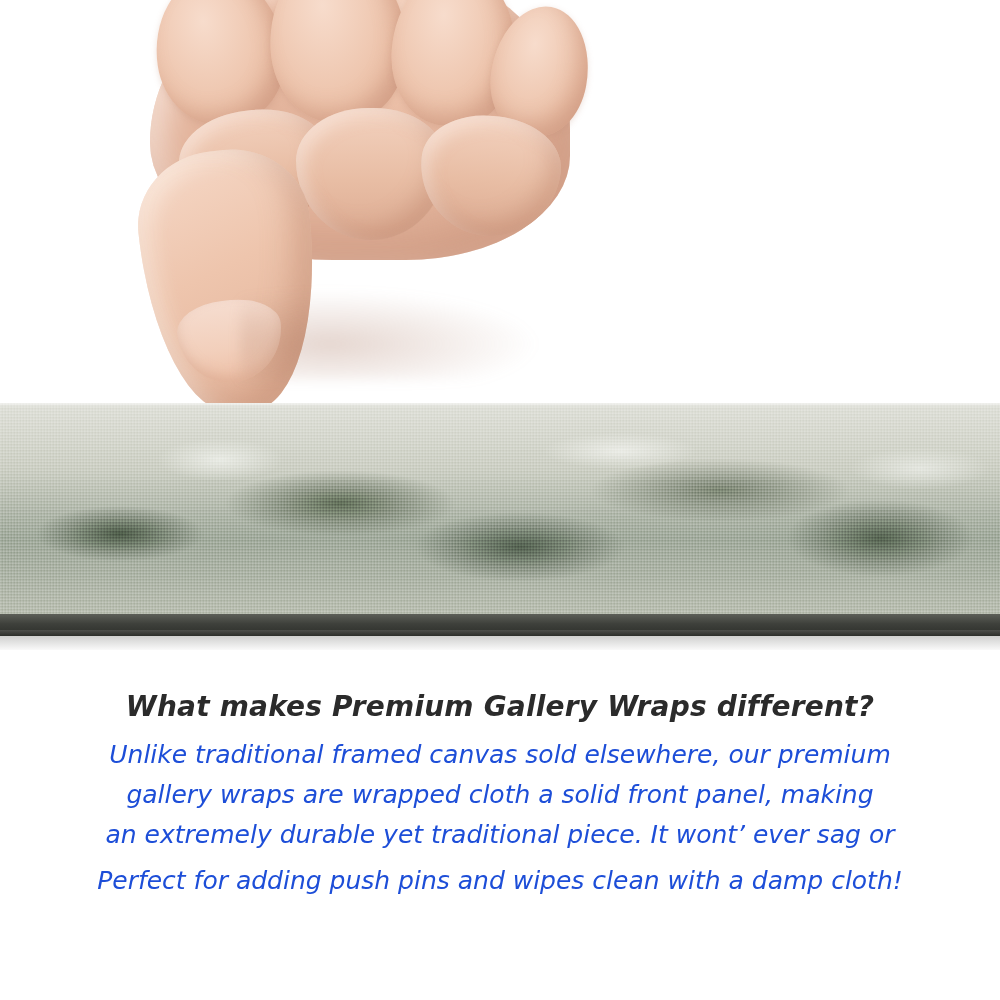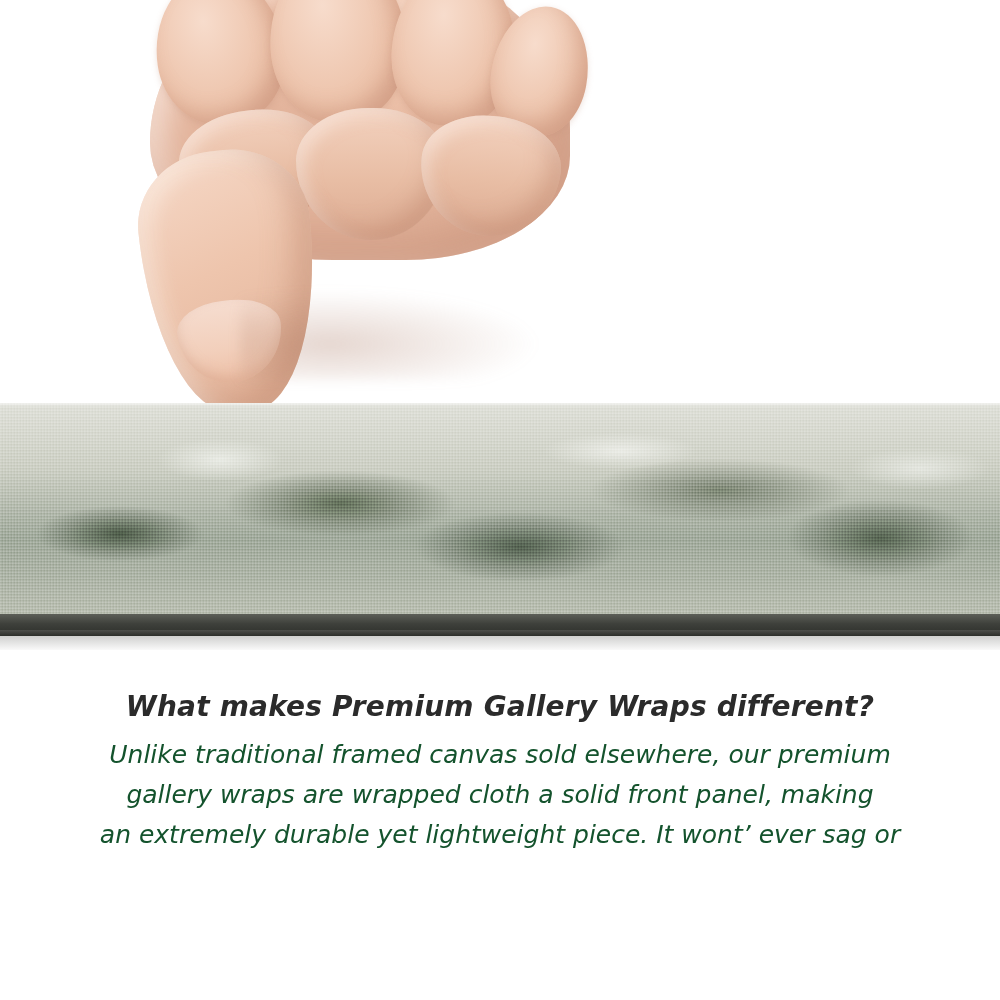--- a/index.html
+++ b/index.html
@@ -183,21 +183,21 @@
   .caption-title {
     font-size: 28px;
     font-weight: 600;
     letter-spacing: 0.2px;
     margin-bottom: 12px;
   }
   .caption-line {
     font-size: 25px;
     line-height: 40px;
     font-weight: 400;
-    color: #14532d;
+    color: #1d4ed8;
   }
   .caption-line.last {
     margin-top: 6px;
   }
 </style>
 </head>
 <body>
 
 <div class="promo">
 
@@ -225,16 +225,17 @@
 
     </div>
     <div class="canvas-bevel"></div>
     <div class="canvas-dropshadow"></div>
   </div>
 
   <div class="caption">
     <div class="caption-title">What makes Premium Gallery Wraps different?</div>
     <div class="caption-line">Unlike traditional framed canvas sold elsewhere, our premium</div>
     <div class="caption-line">gallery wraps are wrapped cloth a solid front panel, making</div>
-    <div class="caption-line">an extremely durable yet lightweight piece. It wont’ ever sag or</div>
+    <div class="caption-line">an extremely durable yet traditional piece. It wont’ ever sag or</div>
+    <div class="caption-line last">Perfect for adding push pins and wipes clean with a damp cloth!</div>
   </div>
 
 </div>
 
 </body></html>

